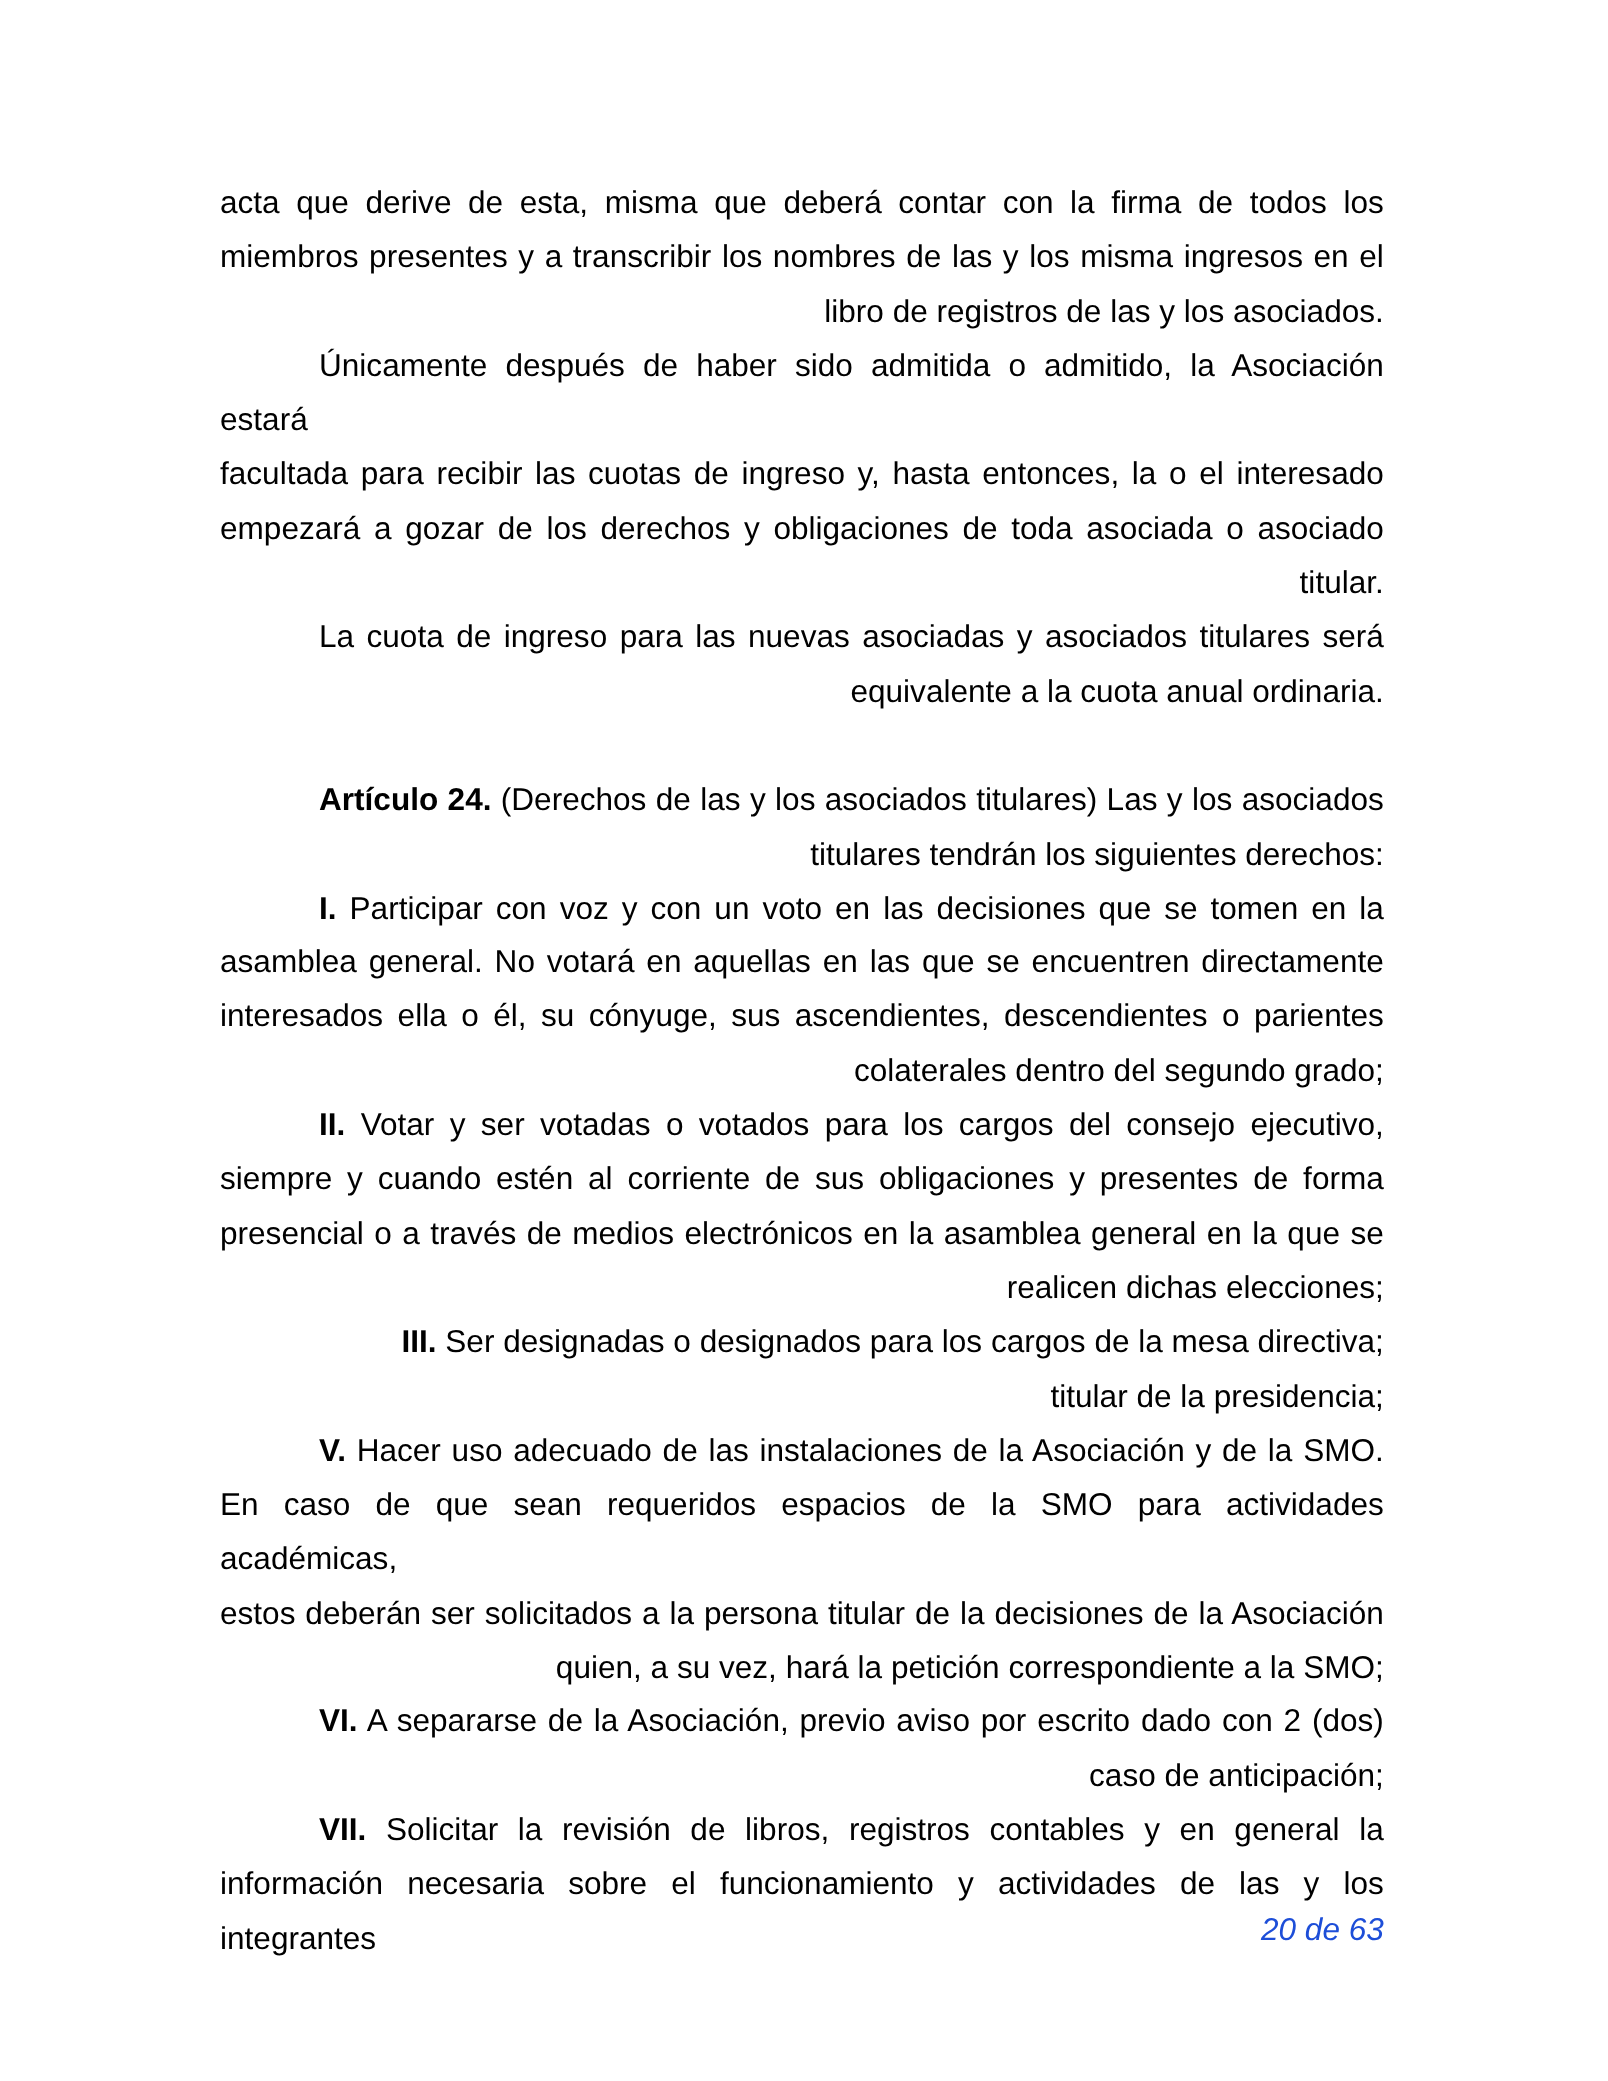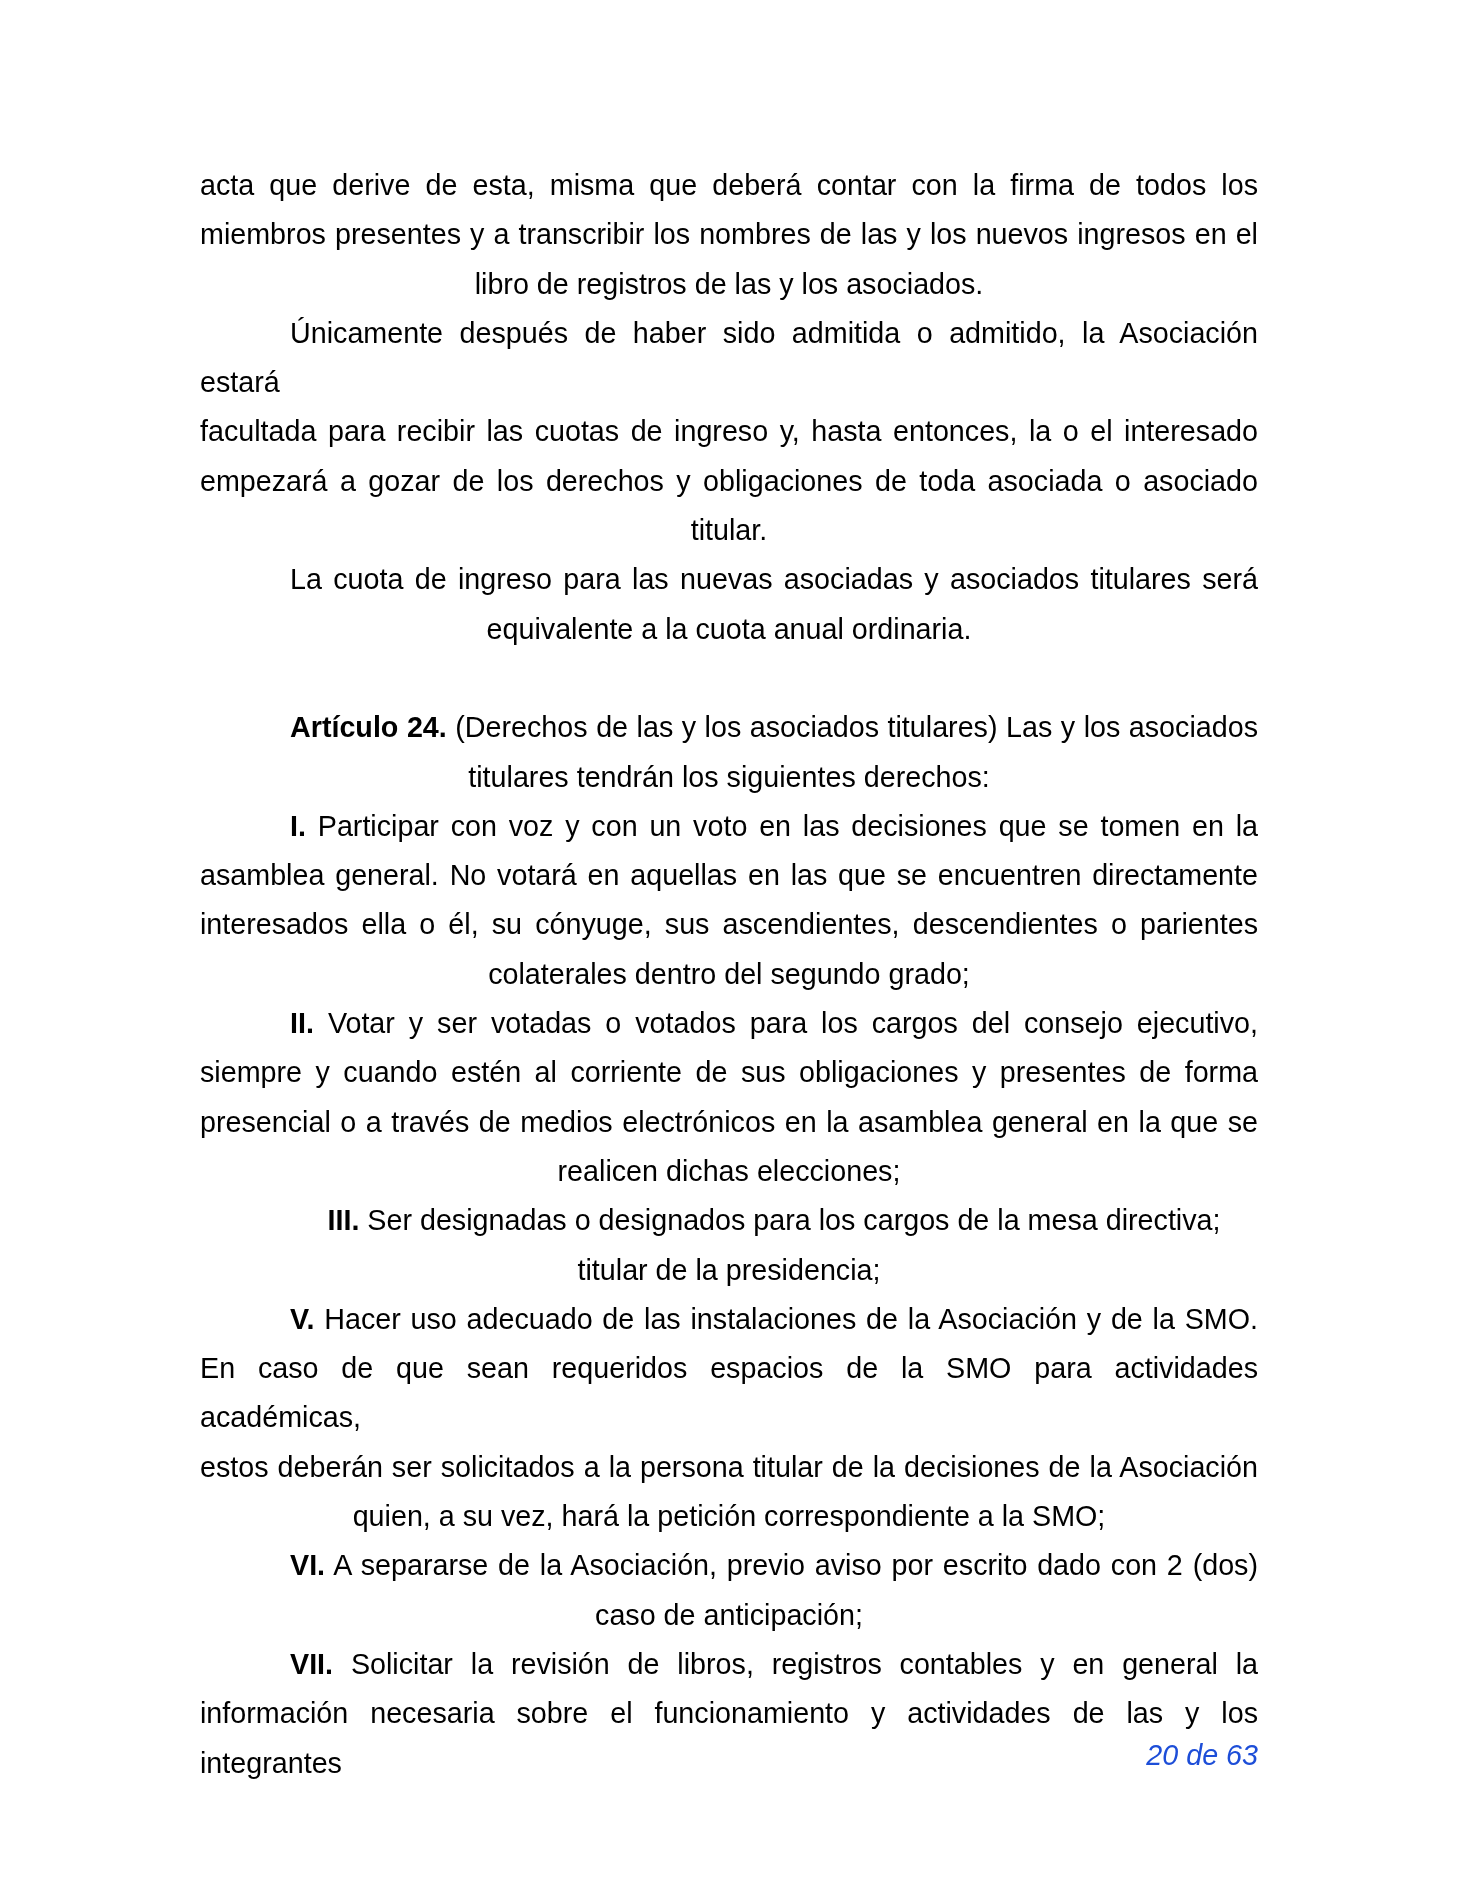--- a/index.html
+++ b/index.html
@@ -21,21 +21,21 @@
     left: 200px;
     top: 161px;
     width: 1058px;
     font-size: 28.7px;
     line-height: 49.3px;
     color: #000000;
   }
   .para { margin: 0; padding: 0; }
   .para.space-before { margin-top: 49.3px; }
   .line {
-    text-align: center;
+    text-align: right;
     white-space: normal;
   }
   .line.indent { text-indent: 90px; }
   .line.just {
     text-align: justify;
     text-align-last: justify;
   }
   .line b { font-weight: bold; }
   .footer {
     position: absolute;
@@ -47,21 +47,21 @@
     color: #1d4ed8;
   }
 </style>
 </head>
 <body>
 
 <div class="page">
   <div class="content" id="content">
       <div class="para">
         <div class="line just">acta que derive de esta, misma que deberá contar con la firma de todos los</div>
-        <div class="line just">miembros presentes y a transcribir los nombres de las y los nuevos ingresos en el</div>
+        <div class="line just">miembros presentes y a transcribir los nombres de las y los misma ingresos en el</div>
         <div class="line">libro de registros de las y los asociados.</div>
       </div>
       <div class="para">
         <div class="line just indent">Únicamente después de haber sido admitida o admitido, la Asociación estará</div>
         <div class="line just">facultada para recibir las cuotas de ingreso y, hasta entonces, la o el interesado</div>
         <div class="line just">empezará a gozar de los derechos y obligaciones de toda asociada o asociado</div>
         <div class="line">titular.</div>
       </div>
       <div class="para">
         <div class="line just indent">La cuota de ingreso para las nuevas asociadas y asociados titulares será</div>

